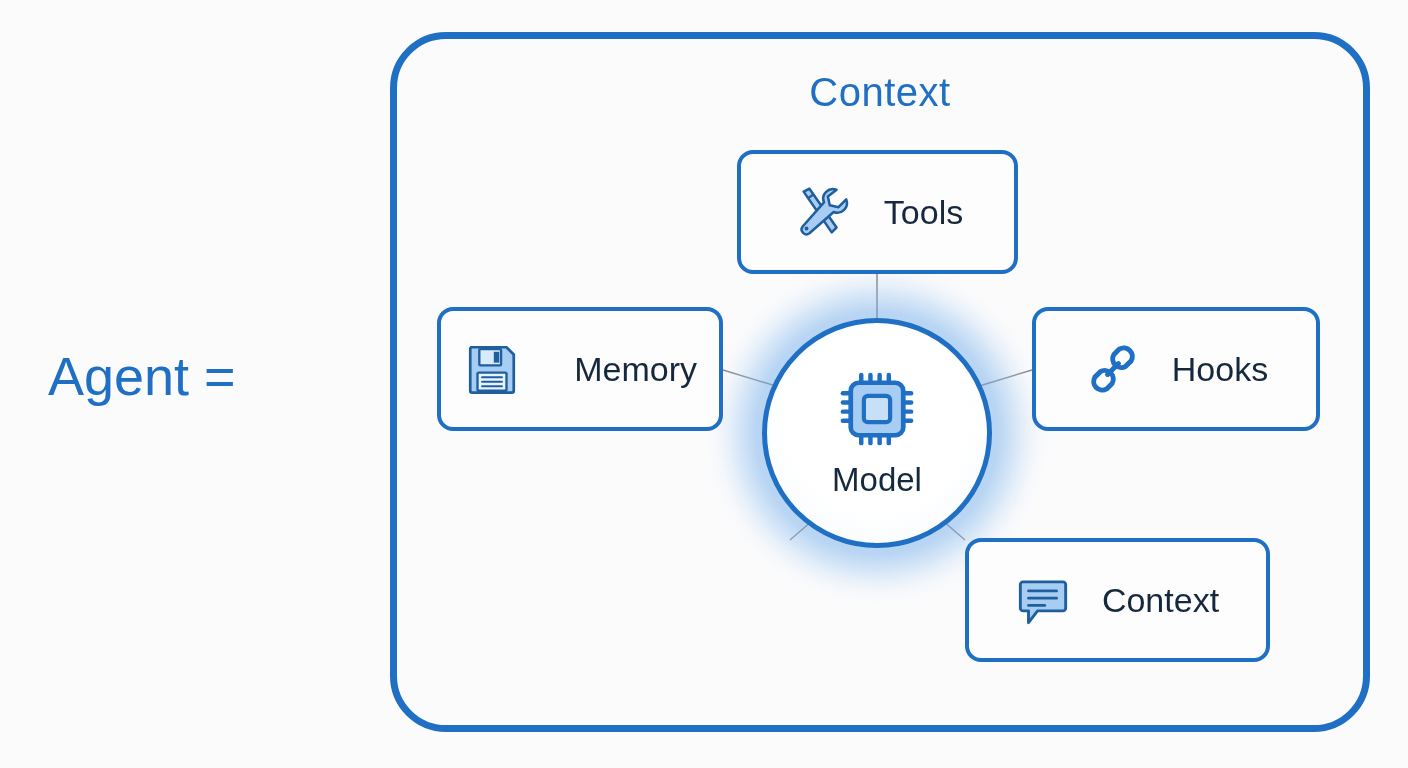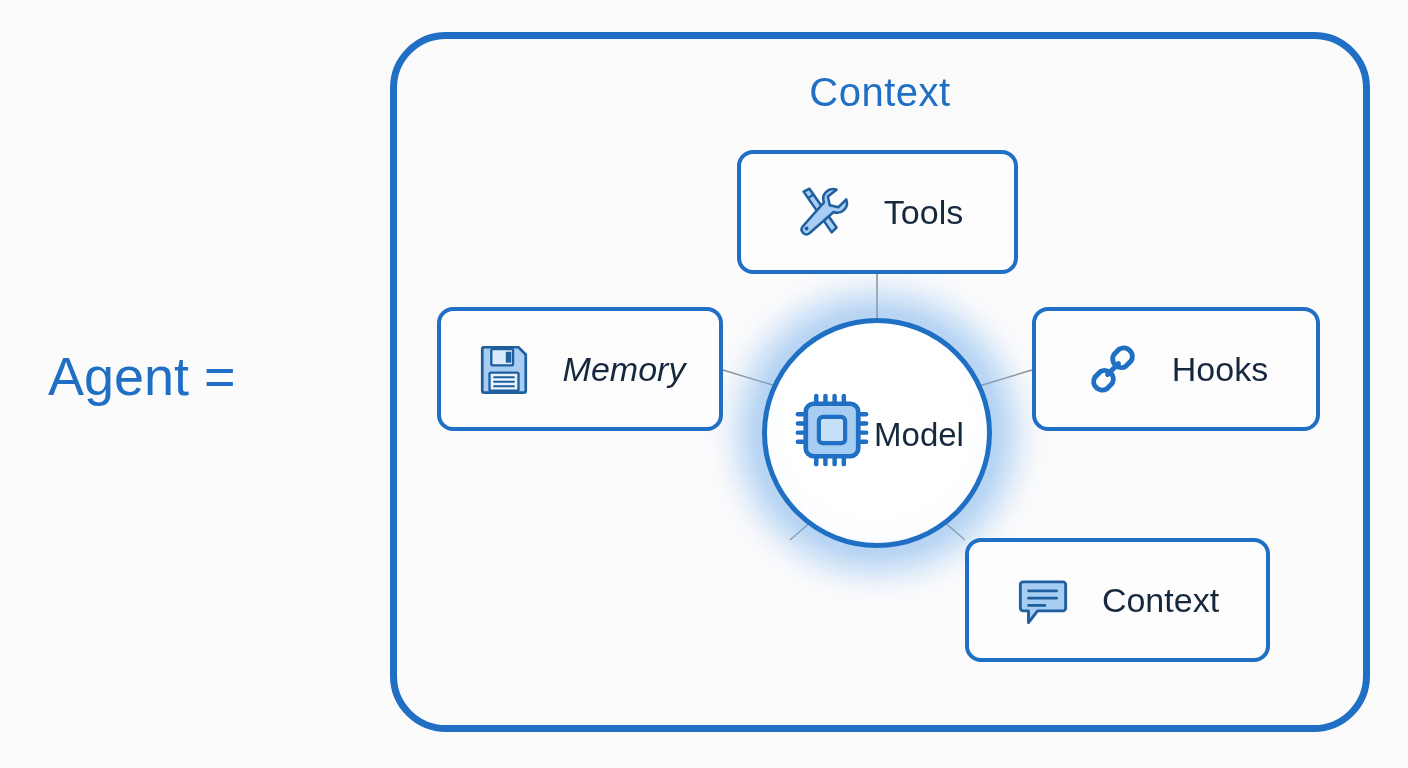--- a/index.html
+++ b/index.html
@@ -83,21 +83,21 @@
     position: absolute;
     left: 762px;
     top: 318px;
     width: 230px;
     height: 230px;
     box-sizing: border-box;
     border: 5px solid #1f6fc4;
     border-radius: 50%;
     background: radial-gradient(circle at 50% 45%, #ffffff 55%, #f3f8fe 100%);
     display: flex;
-    flex-direction: row;
+    flex-direction: column;
     align-items: center;
     justify-content: center;
   }
   #model-circle .chip-wrap { margin-bottom: 2px; }
   #model-label {
     font-size: 33px;
     color: #16283d;
     margin-top: 4px;
   }
 
@@ -125,21 +125,21 @@
     flex: 0 0 auto;
   }
 
   #box-tools       { left: 737px;  top: 150px; width: 281px; height: 124px; }
   #box-memory      { left: 437px;  top: 307px; width: 286px; height: 124px; }
   #box-hooks       { left: 1032px; top: 307px; width: 288px; height: 124px; }
   #box-permissions { left: 468px;  top: 538px; width: 322px; height: 124px; }
   #box-context     { left: 965px;  top: 538px; width: 305px; height: 124px; padding-left: 20px; }
 
   #box-tools       { justify-content: center; }
-  #box-memory      { justify-content: center; font-style: italic; }
+  #box-memory      { justify-content: space-between; }
   #box-hooks       { justify-content: center; }
   #box-permissions { justify-content: center; }
   #box-context     { justify-content: center; }
 </style>
 </head>
 <body>
 
 <div id="canvas">
 
   <div id="agent-label">Agent =</div>

